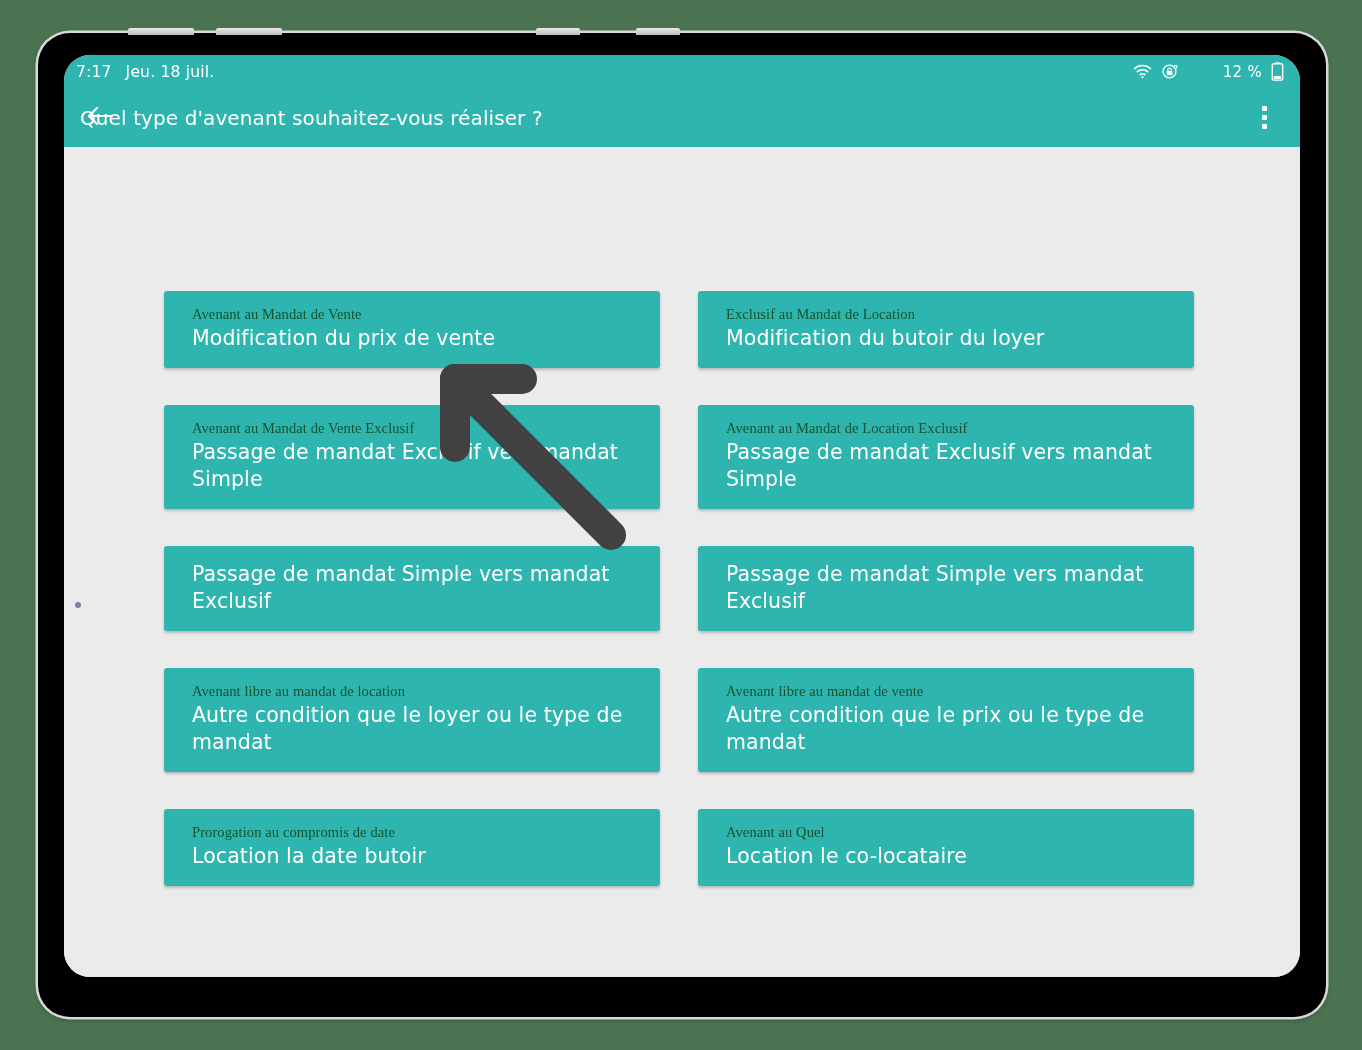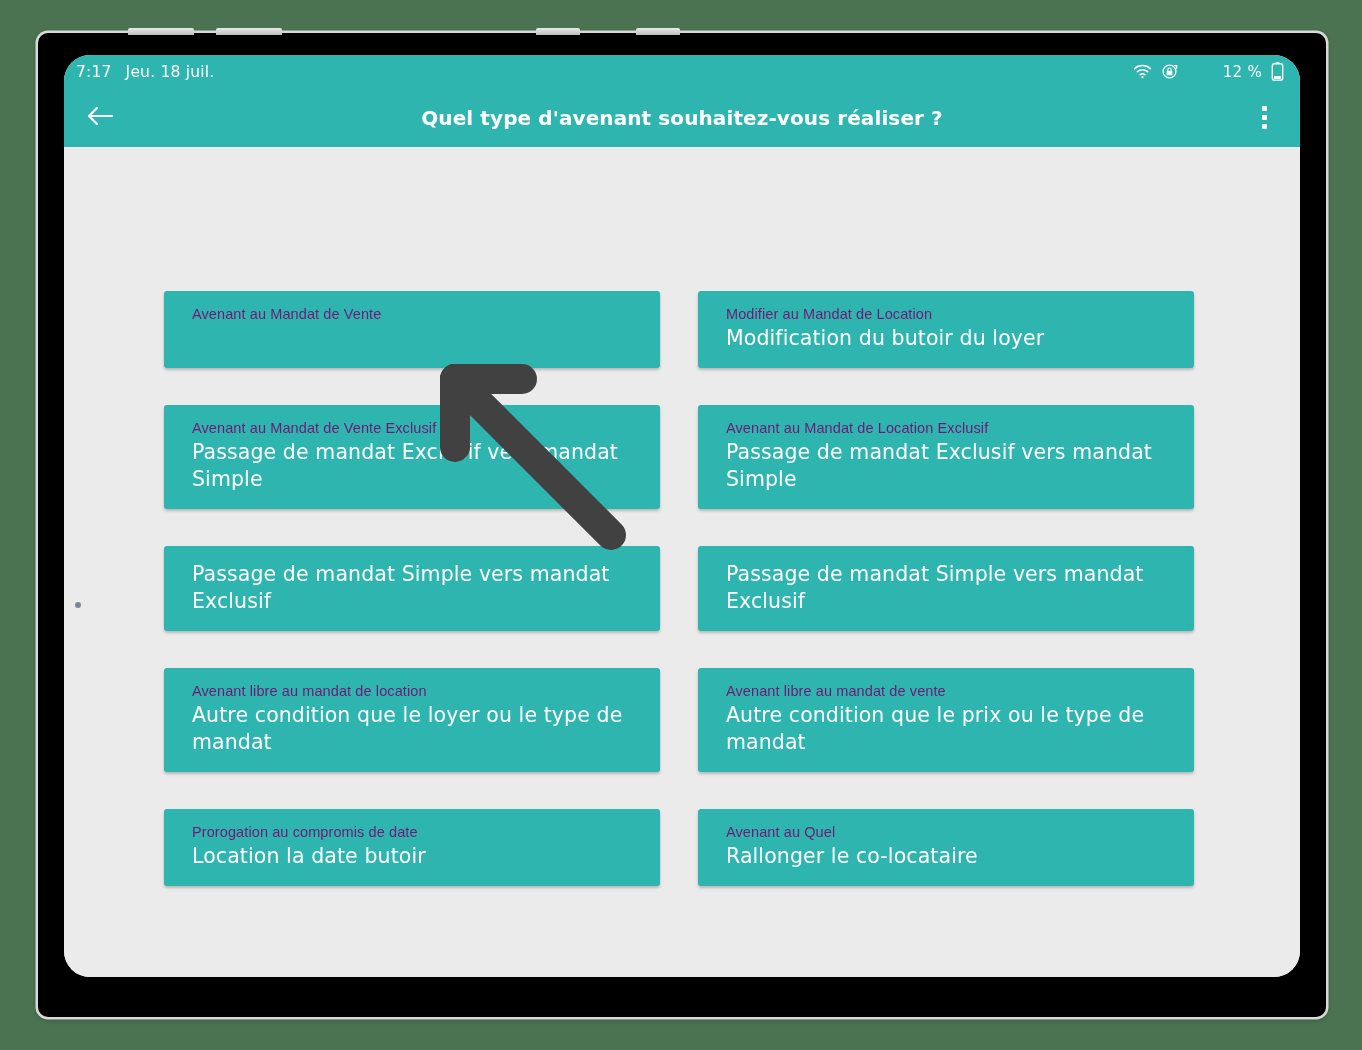--- a/index.html
+++ b/index.html
@@ -9,21 +9,21 @@
     font-family: "DejaVu Sans", sans-serif;
   }
   body { background: #4b7352; position: relative; }
 
   
   #device-frame {
     position: absolute;
     left: 38px; top: 33px;
     width: 1288px; height: 984px;
     background: #000;
-    border-radius: 10px;
+    border-radius: 32px;
     box-shadow: 0 0 0 2.5px #d9d9d9, 0 2px 6px rgba(0,0,0,.35);
   }
   .device-button {
     position: absolute;
     top: -5px;
     height: 7px;
     background: linear-gradient(#e9e9e9, #bdbdbd);
     border-radius: 2px 2px 0 0;
   }
   #device-button-volume-up   { left: 90px;  width: 66px; }
@@ -72,28 +72,26 @@
     flex: 0 0 auto;
   }
   #back-button {
     width: 60px; height: 59px;
     display: flex; align-items: center; justify-content: center;
     cursor: pointer;
     margin-left: 6px;
   }
   #app-bar-title {
     position: absolute;
-    left: 0; right: 0;
-    text-align: center;
+    left: 16px; right: 0;
     color: #ffffff;
     font-size: 20px;
     font-family: "DejaVu Sans", sans-serif;
     letter-spacing: .1px;
     pointer-events: none;
-    font-weight: bold;
   }
   #overflow-button {
     position: absolute;
     right: 12px; top: 0;
     width: 48px; height: 59px;
     display: flex; flex-direction: column;
     align-items: center; justify-content: center;
     gap: 4px;
     cursor: pointer;
   }
@@ -117,25 +115,25 @@
   }
   .option-card {
     background: #2fb5b0;
     border-radius: 3px;
     padding: 14px 0 16px 28px;
     box-shadow: 0 2px 3px rgba(0,0,0,.22);
     cursor: pointer;
     min-height: 75px;
   }
   .card-subtitle {
-    color: #701a75;
+    color: #14532d;
     font-size: 14.5px;
     line-height: 19px;
     letter-spacing: .1px;
-    font-family: Liberation Sans, sans-serif;
+    font-family: Liberation Serif, serif;
   }
   .card-title {
     color: #ffffff;
     font-size: 20.5px;
     line-height: 27px;
     letter-spacing: .1px;
     font-family: "DejaVu Sans", sans-serif;
     margin-top: 1px;
   }
 
@@ -222,24 +220,25 @@
     </div>
 
     <div id="content-area">
 
       <div id="sensor-dot"></div>
 
       <div id="card-grid">
 
         <div class="option-card">
           <div class="card-subtitle">Avenant au Mandat de Vente</div>
-        </div>
-
-        <div class="option-card">
-          <div class="card-subtitle">Modifier au Mandat de Location</div>
+          <div class="card-title">Modification du prix de vente</div>
+        </div>
+
+        <div class="option-card">
+          <div class="card-subtitle">Exclusif au Mandat de Location</div>
           <div class="card-title">Modification du butoir du loyer</div>
         </div>
 
         <div class="option-card">
           <div class="card-subtitle">Avenant au Mandat de Vente Exclusif</div>
           <div class="card-title">Passage de mandat Exclusif vers mandat Simple</div>
         </div>
 
         <div class="option-card">
           <div class="card-subtitle">Avenant au Mandat de Location Exclusif</div>
@@ -264,21 +263,21 @@
           <div class="card-title">Autre condition que le prix ou le type de mandat</div>
         </div>
 
         <div class="option-card">
           <div class="card-subtitle">Prorogation au compromis de date</div>
           <div class="card-title">Location la date butoir</div>
         </div>
 
         <div class="option-card">
           <div class="card-subtitle">Avenant au Quel</div>
-          <div class="card-title">Rallonger le co-locataire</div>
+          <div class="card-title">Location le co-locataire</div>
         </div>
 
       </div>
 
       <svg id="annotation-arrow" viewBox="0 0 1236 922">
         <g stroke="#414141" stroke-width="30" stroke-linecap="round" stroke-linejoin="round" fill="none">
           <path d="M391 232 L547 388"></path>
           <path d="M391 232 L391 300"></path>
           <path d="M391 232 L458 232"></path>
         </g>

